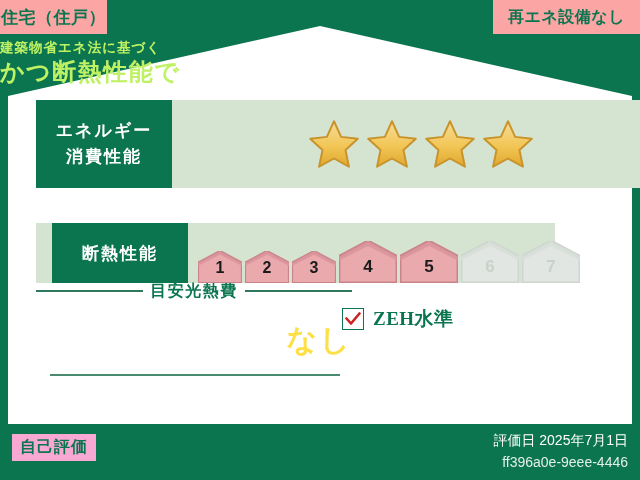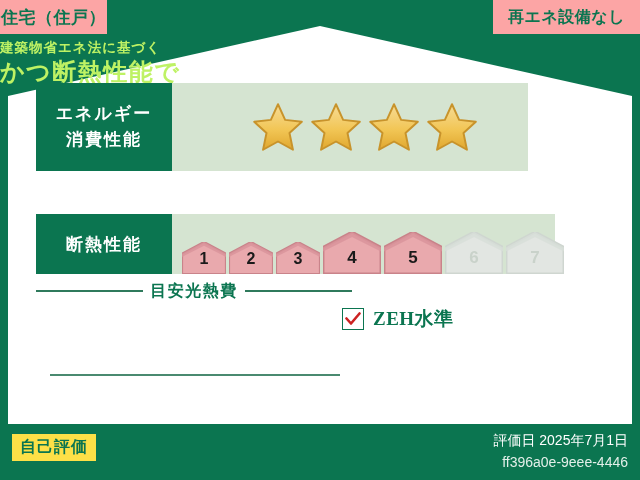--- a/index.html
+++ b/index.html
@@ -71,25 +71,25 @@
     display: flex; flex-direction: column;
     align-items: center; justify-content: center;
     letter-spacing: 2px;
     flex: none;
   }
   .row-body {
     flex: 1;
     display: flex; align-items: center;
   }
 
-  #row-energy { left: 22px; top: 55px; width: 492px; height: 88px; gap: 23px; }
+  #row-energy { left: 22px; top: 72px; width: 604px; height: 88px; gap: 23px; }
   #row-energy .row-head { width: 136px; font-size: 17px; line-height: 26px; }
   #row-energy .row-body { justify-content: center; gap: 6px; padding-left: 6px; }
 
-  #row-insul { left: 22px; top: 186px; width: 519px; height: 60px; }
+  #row-insul { left: 22px; top: 195px; width: 519px; height: 60px; padding-left: 16px; }
   #row-insul .row-head { width: 136px; font-size: 17px; }
   #row-insul .row-body { justify-content: flex-start; padding-left: 10px; align-items: flex-end; height: 100%; }
 
   
   .star {
     width: 52px; height: 50px;
     display: inline-block;
   }
 
   
@@ -116,21 +116,21 @@
   }
   #cost-head .rule {
     flex: 1; height: 2px; background: #2f7a5c;
   }
   #cost-title {
     color: #0b7550; font-weight: bold; font-size: 16px;
     letter-spacing: 1.5px; white-space: nowrap;
   }
   #cost-value {
     position: absolute; left: 22px; top: 292px; width: 316px;
-    text-align: right; color: #ffffff;
+    text-align: right; color: #fde047;
     font-size: 30px; font-weight: bold; letter-spacing: 2px;
   }
   #cost-rule-bottom {
     position: absolute; left: 36px; top: 346px; width: 290px; height: 1.5px;
     background: #4a8a70;
   }
 
   
   #zeh-block {
     position: absolute; left: 328px; top: 278px; width: 284px;
@@ -161,21 +161,21 @@
   .inline-badge .shape { position: absolute; left: 0; top: 0; width: 100%; height: 100%; z-index: 1; }
   .inline-badge span { position: relative; z-index: 2; }
 
   
   #footer {
     position: absolute; left: 0; top: 424px; width: 640px; height: 56px;
     color: #ffffff;
   }
   #self-eval-tag {
     position: absolute; left: 12px; top: 10px;
-    background: #fde047; color: #0b7550;
+    background: #f9a8d4; color: #0b7550;
     font-weight: bold; font-size: 16px; letter-spacing: 1px;
     padding: 3px 8px;
   }
   #address {
     position: absolute; left: 98px; top: 18px;
     font-size: 11.5px; color: #ffffff; white-space: nowrap;
   }
   #eval-date {
     position: absolute; right: 12px; top: 8px;
     font-size: 14px; color: #ffffff; white-space: nowrap;

